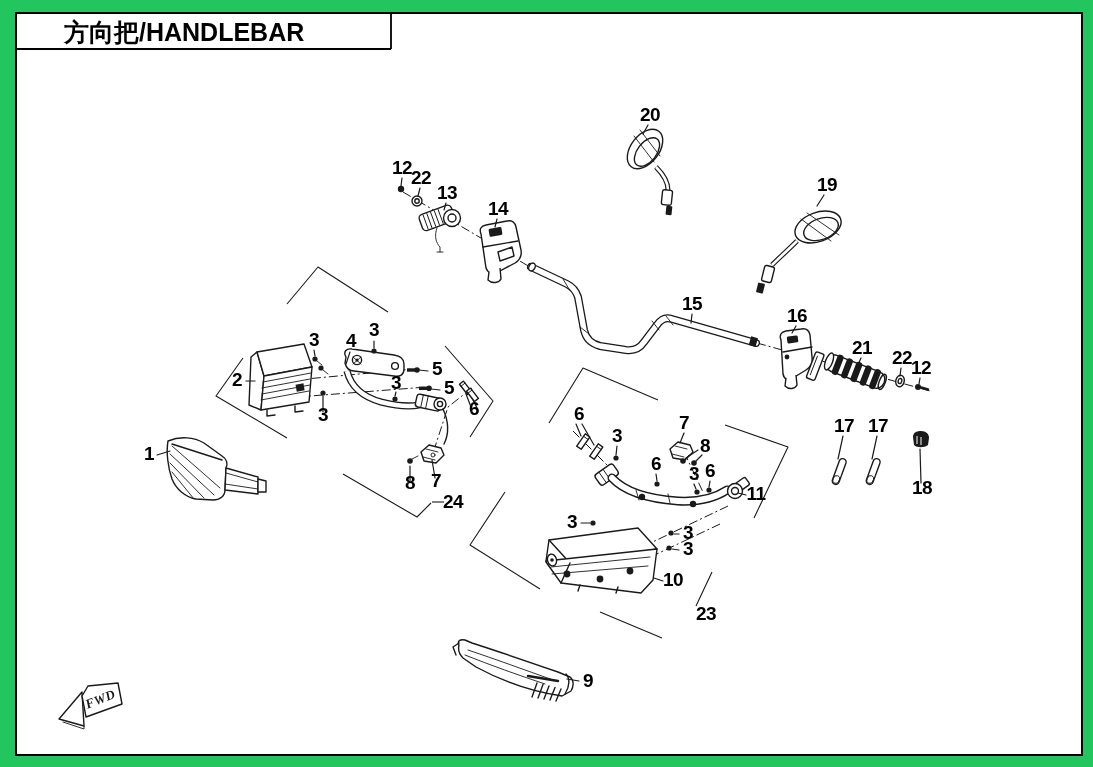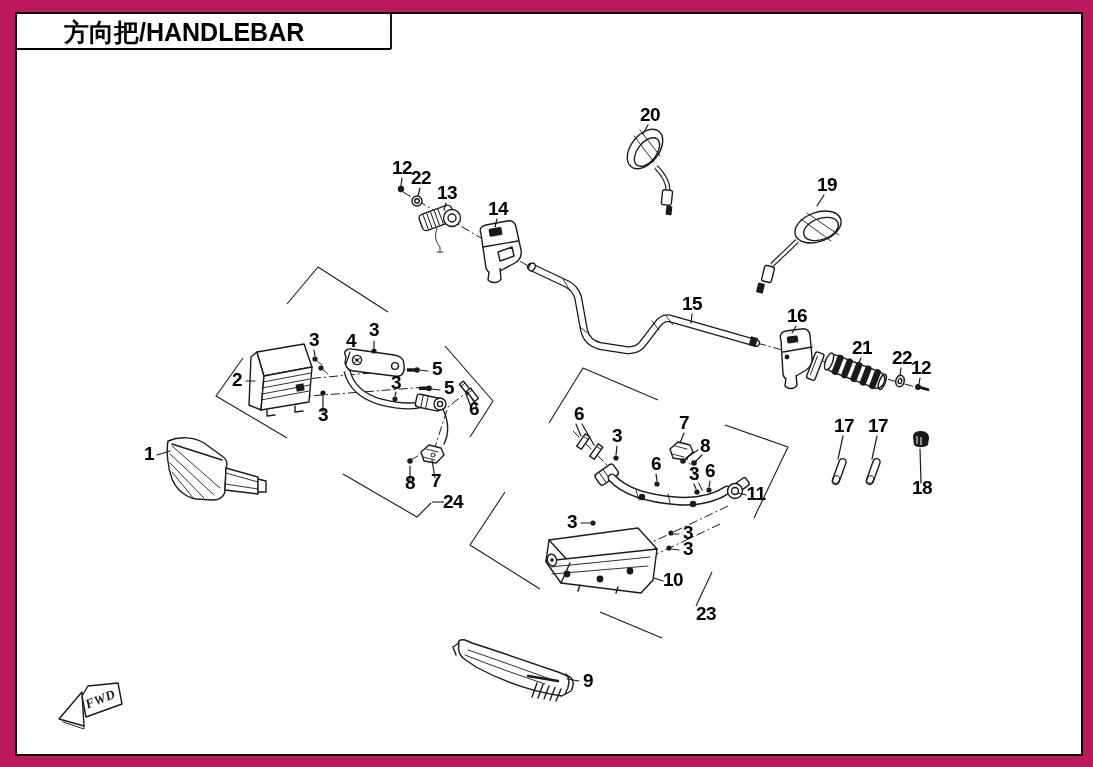--- a/index.html
+++ b/index.html
@@ -1,16 +1,16 @@
 <!DOCTYPE html>
 <html><head>
 <meta charset="utf-8">
 <style>
   html,body{margin:0;padding:0;background:#fff;}
-  .page{position:relative;width:1093px;height:767px;background:#be185d;overflow:hidden;
+  .page{position:relative;width:1093px;height:767px;background:#22c55e;overflow:hidden;
         font-family:"Liberation Sans", sans-serif;text-align:right;}
   svg{position:absolute;left:0;top:0;}
   .ln{fill:none;stroke:#1a1a1a;stroke-width:1.4;stroke-linecap:round;stroke-linejoin:round;}
   .lnthin{fill:none;stroke:#1a1a1a;stroke-width:0.9;stroke-linecap:round;}
   .fw{fill:#ffffff;stroke:#1a1a1a;stroke-width:1.4;stroke-linejoin:round;}
   .fd{fill:#1a1a1a;stroke:none;}
   .axis{fill:none;stroke:#1a1a1a;stroke-width:1;stroke-dasharray:9 3 2 3;}
   .dash-box{fill:none;stroke:#1a1a1a;stroke-width:1.1;stroke-linejoin:round;}
   .ldr{fill:none;stroke:#1a1a1a;stroke-width:1.2;stroke-linecap:round;}
   .callout{font-family:"Liberation Sans",sans-serif;font-weight:bold;font-size:19px;

